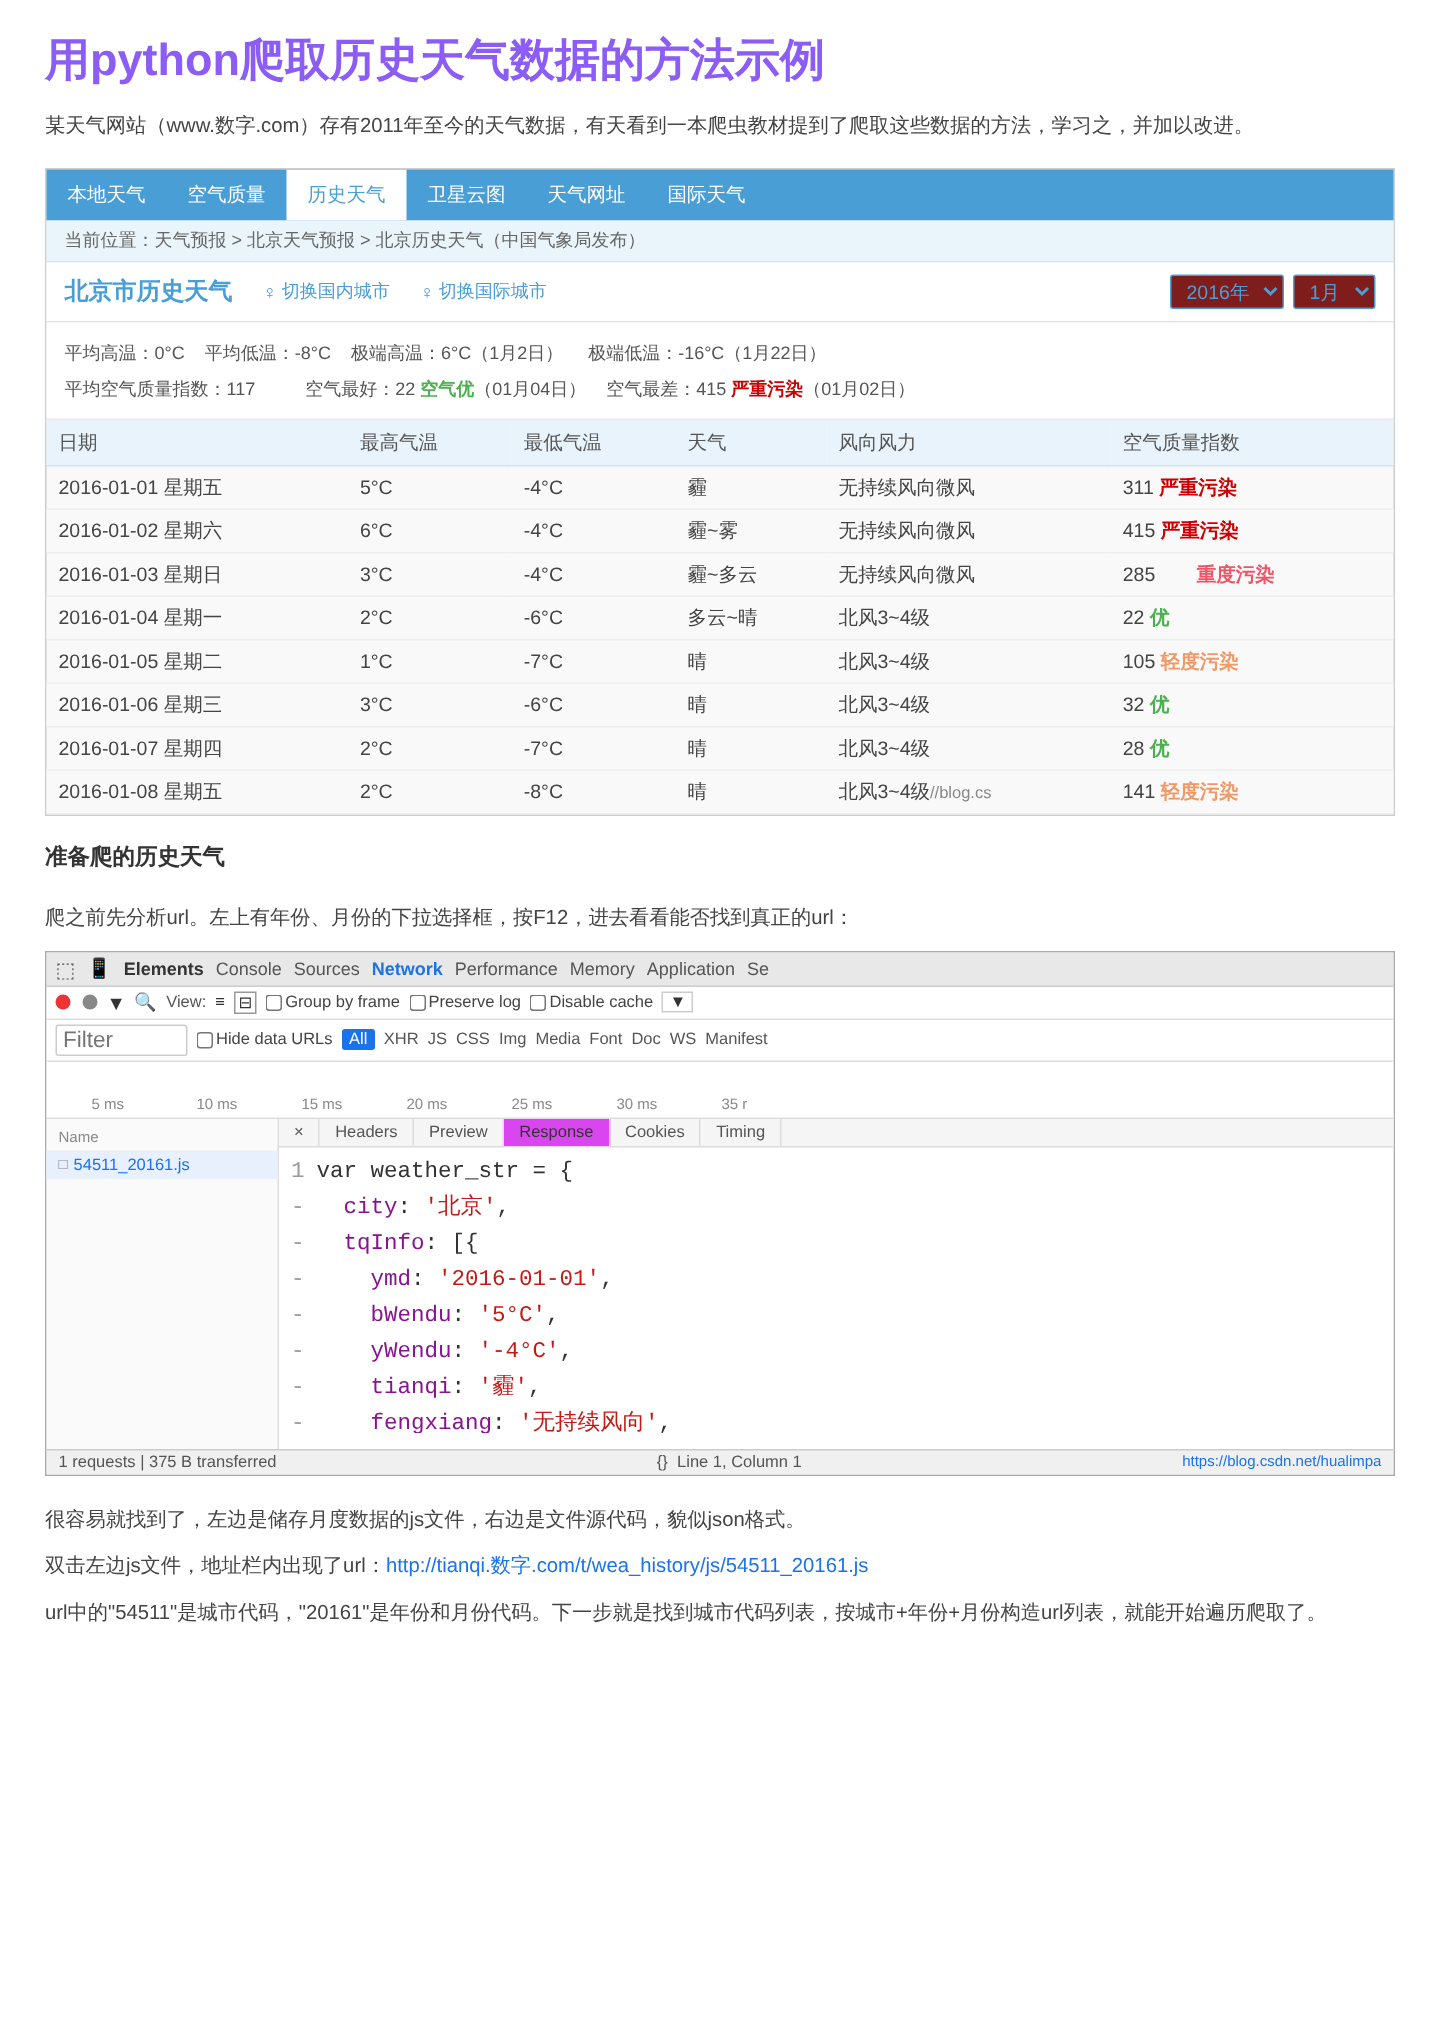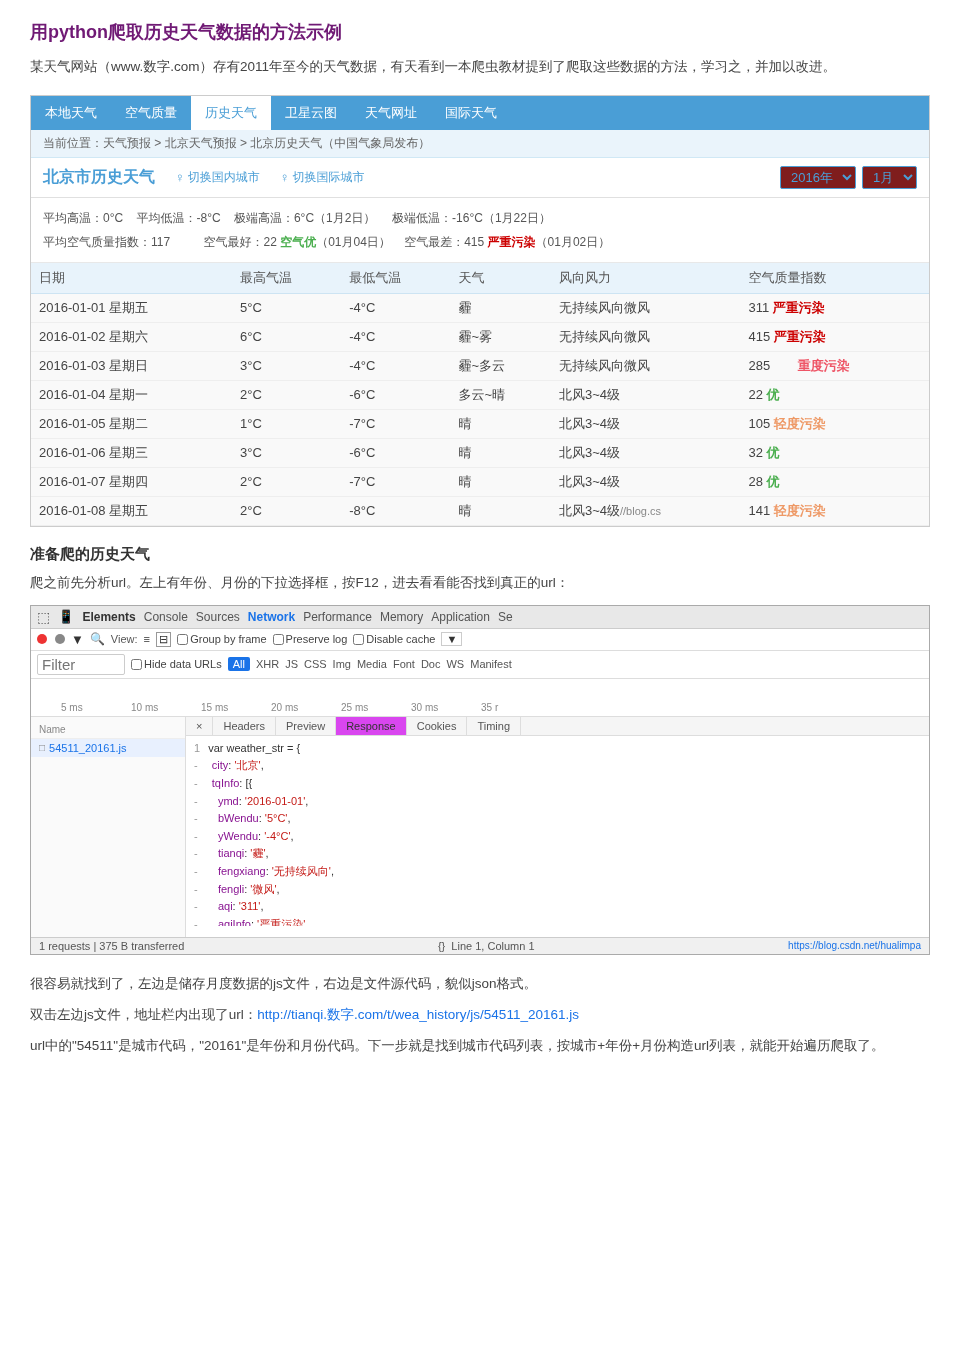--- a/index.html
+++ b/index.html
@@ -5,24 +5,24 @@
     * { box-sizing: border-box; margin: 0; padding: 0; }
     body {
       font-family: "Microsoft YaHei", "SimHei", Arial, sans-serif;
       font-size: 14px;
       background: #fff;
       color: #333;
       padding: 20px 30px;
       max-width: 960px;
     }
     h1 {
-      font-size: 18px;
+      font-size: 30px;
       font-weight: bold;
       margin-bottom: 12px;
-      color: #701a75;
+      color: #8b5cf6;
     }
     h1 span.bold-python {
       font-weight: 900;
     }
     .intro-text {
       font-size: 13.5px;
       line-height: 1.7;
       color: #444;
       margin-bottom: 16px;
     }
@@ -123,21 +123,21 @@
     .pollution-medium { color: #e56; font-weight: bold; margin-left: 24px; }
     .pollution-light { color: #e96; font-weight: bold; }
     .quality-good { color: #4caf50; font-weight: bold; }
     .url-note { color: #888; font-size: 11px; }
 
     
     .section-heading {
       font-size: 15px;
       font-weight: bold;
       color: #333;
-      margin: 18px 0 8px;
+      margin: 18px 0 20px;
       font-family: Liberation Mono, monospace;
     }
     .section-para {
       font-size: 13.5px;
       color: #444;
       line-height: 1.7;
       margin-bottom: 10px;
     }
 
     
@@ -227,22 +227,22 @@
       color: #555;
       cursor: pointer;
       border-right: 1px solid #ddd;
     }
     .devtools-panel-tab.active {
       background: #d946ef;
       color: #333;
     }
     .devtools-code {
       padding: 4px 8px;
-      font-family: Liberation Sans, sans-serif;
-      font-size: 11px;
+      font-family: Liberation Mono, monospace;
+      font-size: 15px;
       color: #333;
       line-height: 1.6;
       overflow-y: auto;
       height: 190px;
     }
     .devtools-code .line-num {
       color: #999;
       margin-right: 8px;
       user-select: none;
     }

